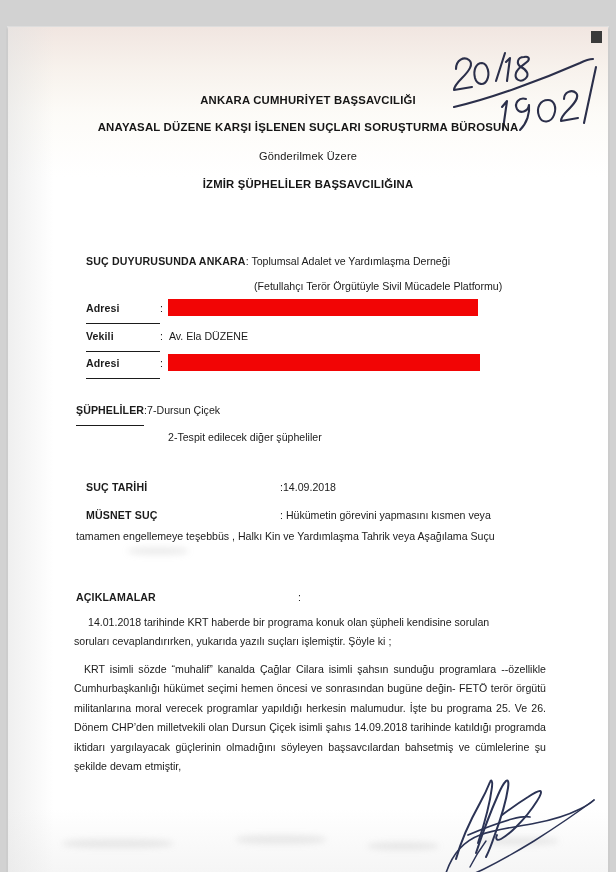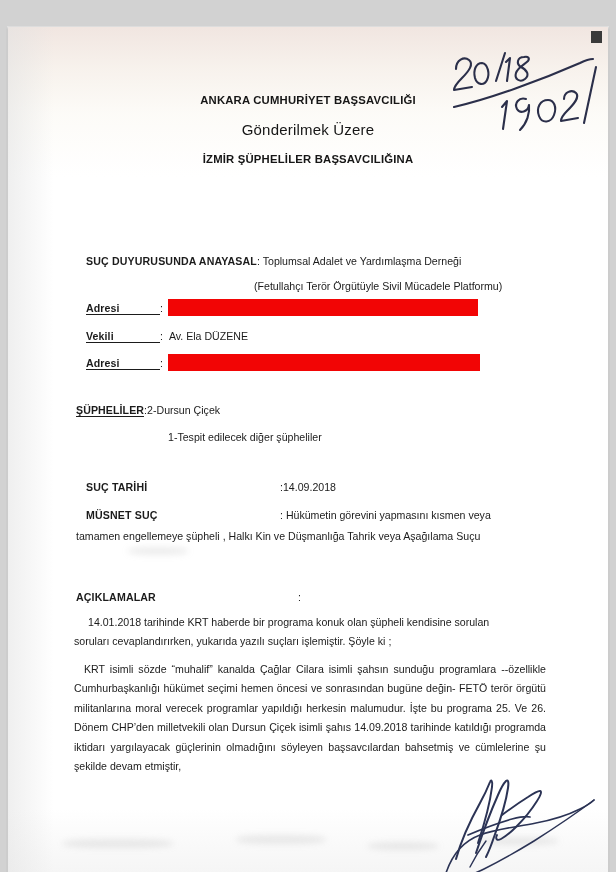--- a/index.html
+++ b/index.html
@@ -86,41 +86,41 @@
   .heading-block { position: absolute; left: 0; top: 68px; width: 600px; text-align: center; }
   .hd {
     font-weight: bold;
     font-size: 11.3px;
     letter-spacing: 0.2px;
     color: #161616;
     line-height: 1.0;
   }
   .hd-1 { margin-bottom: 16px; }
   .hd-2 { margin-bottom: 17px; font-size: 11.4px; }
-  .hd-3 { font-weight: normal; font-size: 15px; margin-bottom: 17px; }
+  .hd-3 { font-weight: normal; font-size: 11px; margin-bottom: 17px; }
   .hd-4 { font-size: 11.3px; }
 
   
   .handwriting {
     position: absolute;
     left: 436px;
     top: 10px;
     width: 170px;
     height: 96px;
     pointer-events: none;
   }
 
   
   .row { position: absolute; font-size: 10.6px; color: #1b1b1b; white-space: nowrap; }
   .lbl-bold { font-weight: bold; letter-spacing: 0.15px; }
   .u-lbl {
     font-weight: bold;
     border-bottom: 1.4px solid #1b1b1b;
     display: inline-block;
-    padding-bottom: 0;
+    padding-bottom: 9px;
     letter-spacing: 0.1px;
   }
   .u-wide { width: 74px; }
 
   
   .redaction {
     position: absolute;
     background: #f20505;
     height: 17px;
   }
@@ -196,56 +196,57 @@
           <path d="M104,63 C96,63 92,71 95,79 C98,87 107,86 110,78 C113,70 110,63 104,63 Z"></path>
 
           <path d="M120,62 C120,55 128,52 132,56 C136,60 130,67 123,74 C119,78 117,81 117,84 L134,81"></path>
 
           <path d="M152,30 L140,86"></path>
         </g>
       </svg>
 
       <div class="heading-block">
         <div class="hd hd-1">ANKARA CUMHURİYET BAŞSAVCILIĞI</div>
+        <div class="hd hd-2">ANAYASAL DÜZENE KARŞI İŞLENEN SUÇLARI SORUŞTURMA BÜROSUNA</div>
         <div class="hd hd-3">Gönderilmek Üzere</div>
         <div class="hd hd-4">İZMİR ŞÜPHELİLER BAŞSAVCILIĞINA</div>
       </div>
 
       <div class="row" style="left:78px; top:228px;">
-        <span class="lbl-bold">SUÇ DUYURUSUNDA ANAYASAL</span><span>:</span>
+        <span class="lbl-bold">SUÇ DUYURUSUNDA ANKARA</span><span>:</span>
         <span>Toplumsal Adalet ve Yardımlaşma Derneği</span>
       </div>
       <div class="row" style="left:246px; top:253px;">(Fetullahçı Terör Örgütüyle Sivil Mücadele Platformu)</div>
 
       <div class="row" style="left:78px; top:275px;">
         <span class="u-lbl u-wide">Adresi</span><span>:</span>
       </div>
       <div class="redaction" style="left:160px; top:272px; width:310px;"></div>
 
       <div class="row" style="left:78px; top:303px;">
         <span class="u-lbl u-wide">Vekili</span><span>:</span>
         <span style="padding-left:3px;">Av. Ela DÜZENE</span>
       </div>
 
       <div class="row" style="left:78px; top:330px;">
         <span class="u-lbl u-wide">Adresi</span><span>:</span>
       </div>
       <div class="redaction" style="left:160px; top:327px; width:312px;"></div>
 
       <div class="row" style="left:68px; top:377px;">
-        <span class="u-lbl">ŞÜPHELİLER</span><span>:</span><span>2-Dursun Çiçek</span>
-      </div>
-      <div class="row" style="left:160px; top:404px;">1-Tespit edilecek diğer şüpheliler</div>
+        <span class="u-lbl">ŞÜPHELİLER</span><span>:</span><span>7-Dursun Çiçek</span>
+      </div>
+      <div class="row" style="left:160px; top:404px;">2-Tespit edilecek diğer şüpheliler</div>
 
       <div class="row lbl-bold" style="left:78px; top:454px;">SUÇ TARİHİ</div>
       <div class="row" style="left:272px; top:454px;">:14.09.2018</div>
 
       <div class="row lbl-bold" style="left:78px; top:482px;">MÜSNET SUÇ</div>
       <div class="row" style="left:272px; top:482px;">: Hükümetin görevini yapmasını kısmen veya</div>
-      <div class="para" style="left:68px; top:500px; width:472px; text-align:left;">tamamen engellemeye şüpheli , Halkı Kin ve Düşmanlığa Tahrik veya Aşağılama Suçu</div>
+      <div class="para" style="left:68px; top:500px; width:472px; text-align:left;">tamamen engellemeye teşebbüs , Halkı Kin ve Yardımlaşma Tahrik veya Aşağılama Suçu</div>
 
       <div class="row lbl-bold" style="left:68px; top:564px;">AÇIKLAMALAR</div>
       <div class="row" style="left:290px; top:564px;">:</div>
 
       <div class="para para-first" style="left:66px; top:586px; width:452px; text-align:left;">14.01.2018 tarihinde KRT haberde bir programa konuk olan şüpheli kendisine sorulan soruları cevaplandırırken, yukarıda yazılı suçları işlemiştir. Şöyle ki ;</div>
 
       <div class="para para-main" style="left:66px; top:633px; width:472px;">KRT isimli sözde “muhalif” kanalda Çağlar Cilara isimli şahsın sunduğu programlara --özellikle Cumhurbaşkanlığı hükümet seçimi hemen öncesi ve sonrasından bugüne değin- FETÖ terör örgütü militanlarına moral verecek programlar yapıldığı herkesin malumudur. İşte bu programa 25. Ve 26. Dönem CHP’den milletvekili olan Dursun Çiçek isimli şahıs 14.09.2018 tarihinde katıldığı programda iktidarı yargılayacak güçlerinin olmadığını söyleyen başsavcılardan bahsetmiş ve cümlelerine şu şekilde devam etmiştir,</div>
 
       <svg class="signature" viewBox="0 0 180 110" xmlns="http://www.w3.org/2000/svg">
         <g fill="none" stroke="#2b3355" stroke-linecap="round" stroke-linejoin="round">

